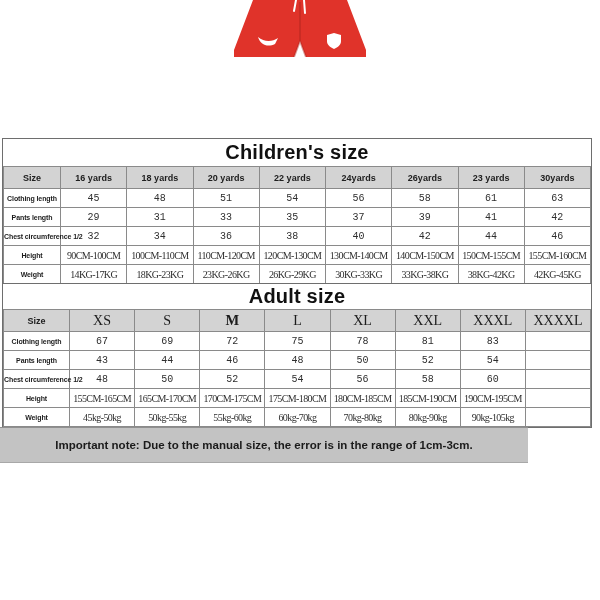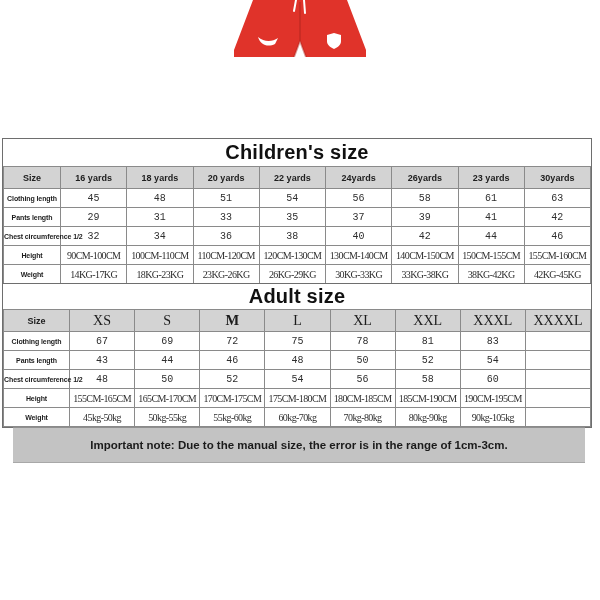--- a/index.html
+++ b/index.html
@@ -51,26 +51,25 @@
   }
   td.rng {
     font-family:Liberation Serif, serif; font-size:10px; color:#2e2e2e;
     letter-spacing:-0.6px; white-space:nowrap;
   }
   #children-block col.c-label { width:57px; }
   #adult-block    col.c-label { width:66px; }
 
   
   .note-bar {
-    position:absolute; left:0; top:427px; width:572px; height:36px;
+    position:absolute; left:0; top:427px; width:528px; height:36px;
     background:#c3c3c3; border-top:1px solid #8f8f8f; border-bottom:1px solid #a8a8a8;
     display:flex; align-items:center; justify-content:center;
     font-size:11.5px; font-weight:bold; color:#1b1b1b;
     box-sizing:border-box;
-    margin-left:13px;
   }
 </style>
 </head>
 <body>
 
 <div class="shorts-wrap">
   <svg width="134" height="57" viewBox="0 0 134 57">
     <path d="M20,0 L114,0 L133,50 L133,57 L73,57 L67,41 L61,57 L1,57 L1,50 Z" fill="#e0332a"></path>
     <path d="M67,2 L67,41 M61,57 L67,41 L73,57" fill="none" stroke-width="2" opacity="0.45" stroke="#b0241d"></path>
     <path d="M63,0 L61,11 M71,0 L72,13" fill="none" stroke-width="2" stroke-linecap="round" stroke="#ffffff"></path>

